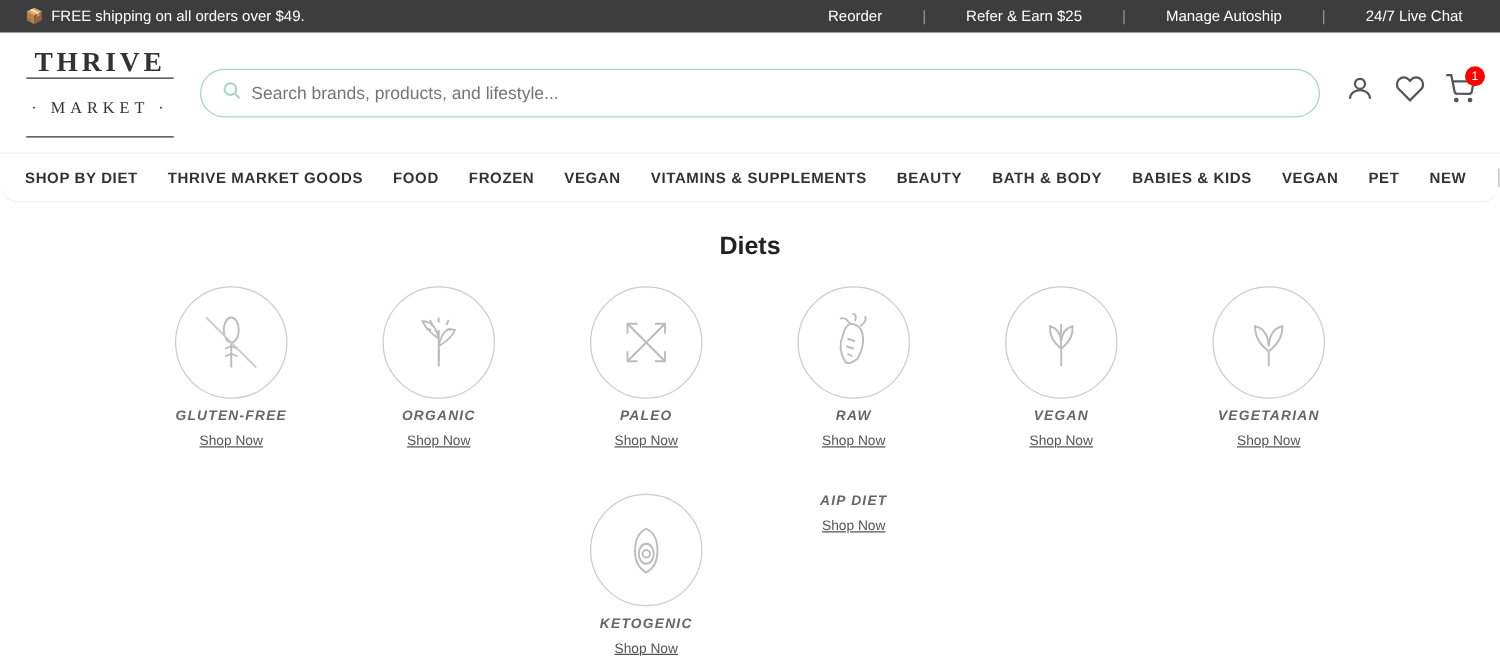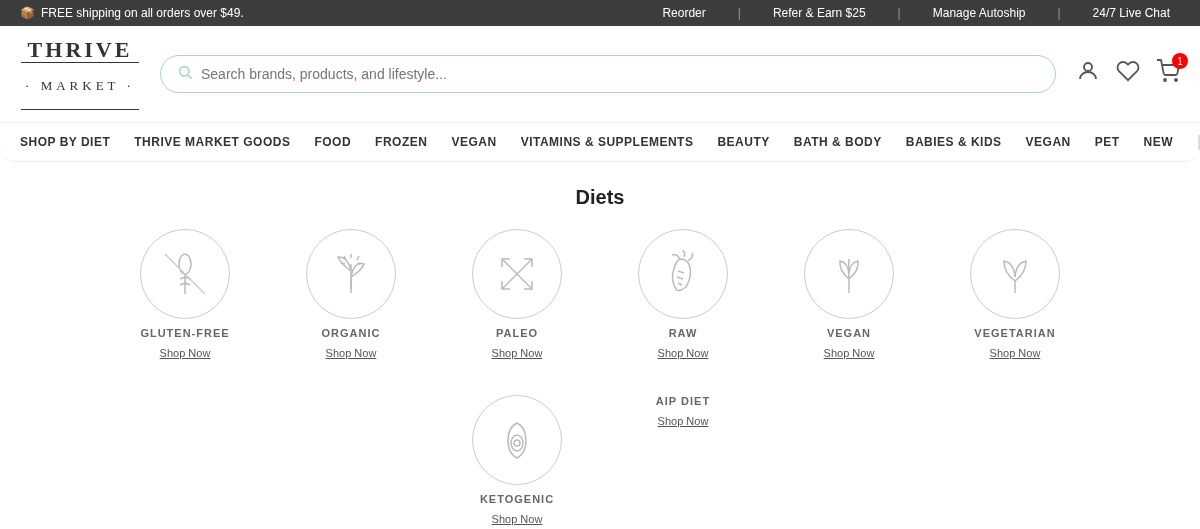--- a/index.html
+++ b/index.html
@@ -167,20 +167,21 @@
       color: #bbb;
       letter-spacing: 1px;
     }
     .diet-label {
       font-size: 11px;
       font-weight: bold;
       letter-spacing: 1px;
       text-transform: uppercase;
       color: #666;
       text-align: center;
+      font-style: italic;
     }
     .diet-shop-now {
       font-size: 11px;
       color: #555;
       text-decoration: underline;
       cursor: pointer;
     }
 
     .diets-row2 {
       display: flex;

